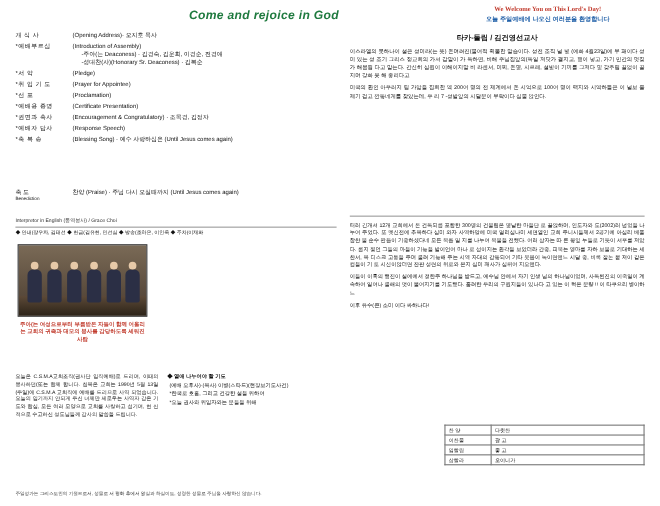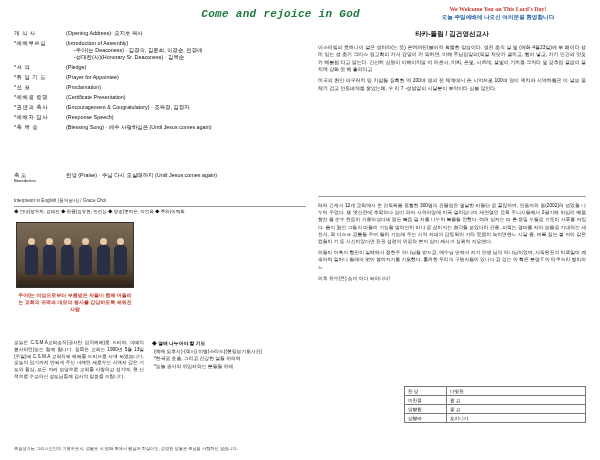--- a/index.html
+++ b/index.html
@@ -11,22 +11,22 @@
     font-size:5.2px;
     color:#111;
     position:relative;
     overflow:hidden;
   }
   .page { position:relative; width:600px; height:460px; }
 
   
   .hdr-title {
     position:absolute; left:120px; top:8px; width:240px;
-    text-align:right;
-    font-family:Liberation Mono, monospace;
+    text-align:center;
+    font-family:Liberation Sans, sans-serif;
     font-weight:bold; font-style:italic;
     font-size:11px;
     color:#1f7a3f;
     letter-spacing:0.3px;
   }
   .hdr-right {
     position:absolute; left:400px; top:6px; width:196px;
     text-align:center;
   }
   .hdr-right .en {

